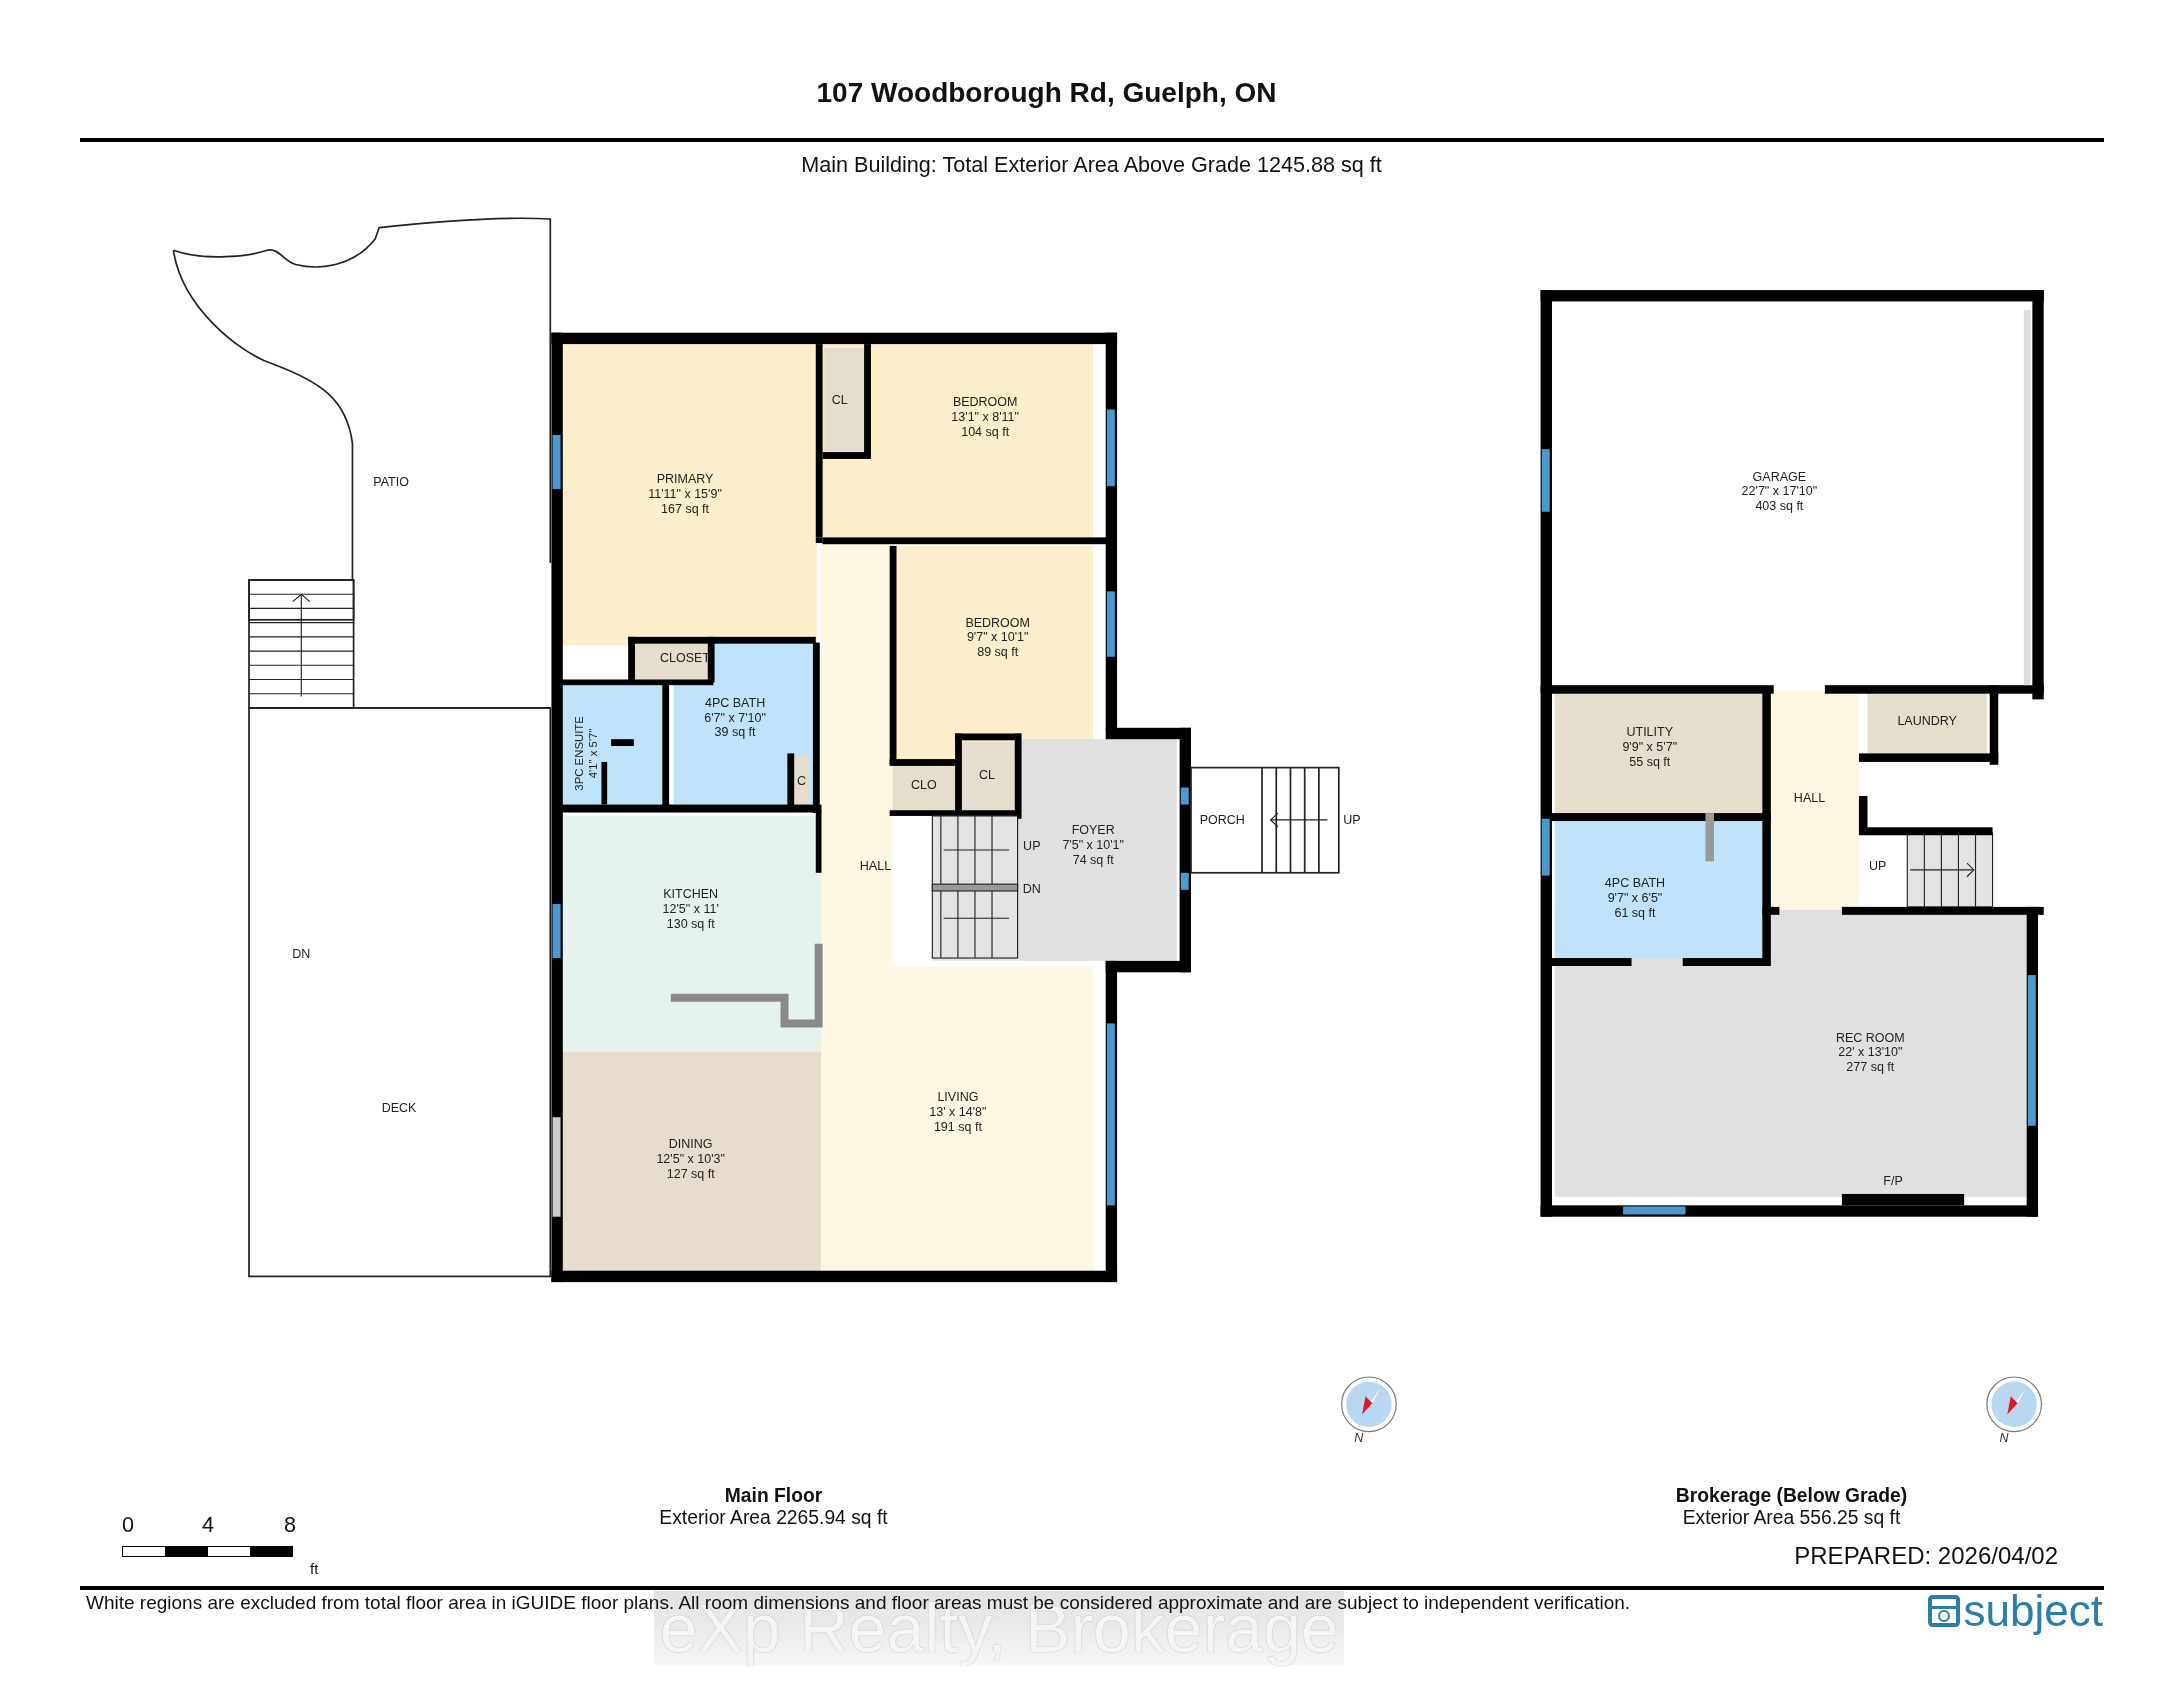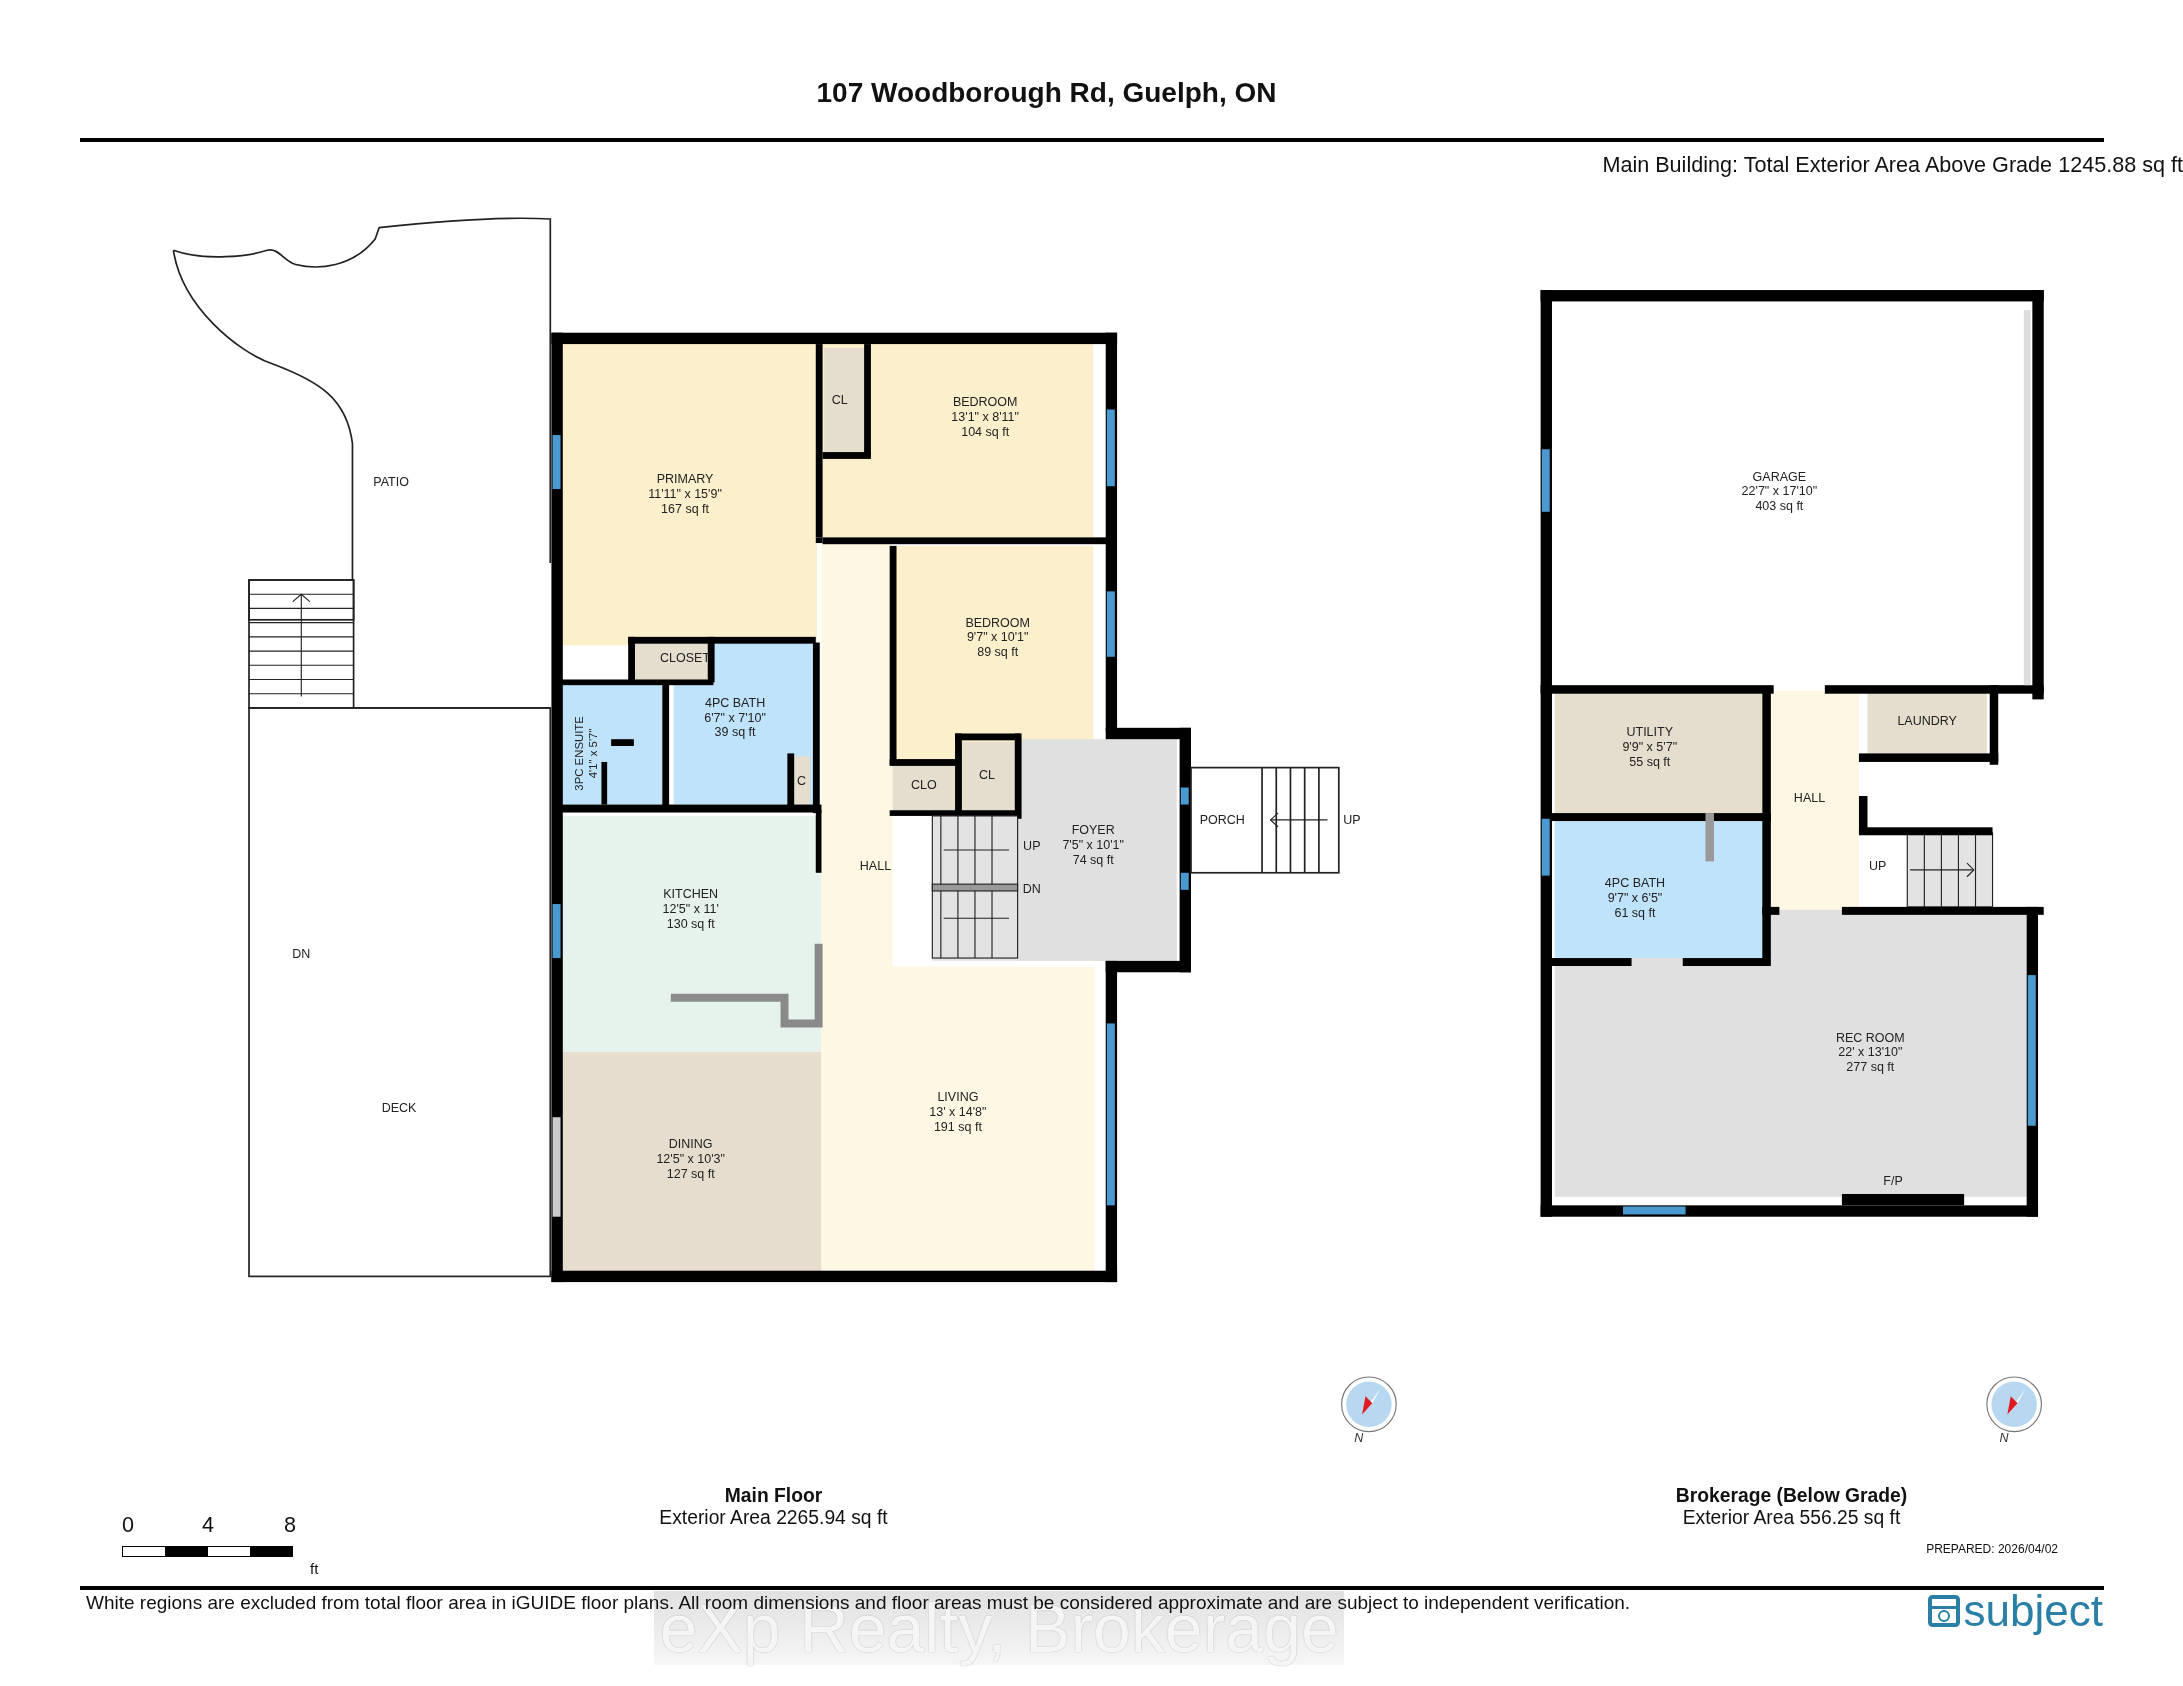--- a/index.html
+++ b/index.html
@@ -1,33 +1,33 @@
 <!DOCTYPE html>
 <html style="font-size:9px"><head>
 <meta charset="utf-8">
 <style>
   html,body{margin:0;padding:0;background:#fff;}
   body{width:2183px;height:1687px;position:relative;overflow:hidden;font-family:"Liberation Sans",sans-serif;color:#111;}
   .abs{position:absolute;}
   .title{left:0;width:2093px;top:77px;text-align:center;font-size:28px;font-weight:bold;letter-spacing:0;}
   .rule{background:#000;left:80px;width:2024px;height:4px;}
-  .subtitle{left:0;width:2183px;top:152px;text-align:right;font-size:21.6px;}
+  .subtitle{left:0;width:2183px;top:152px;text-align:center;font-size:21.6px;}
   svg.plan{position:absolute;left:0;top:0;}
   .room-label{font-family:"Liberation Sans",sans-serif;font-size:22px;fill:#222;text-anchor:middle;}
   .room-small{font-family:"Liberation Sans",sans-serif;font-size:20px;fill:#222;text-anchor:middle;}
   .floor-caption{text-align:center;font-size:19.3px;margin-top:32px;}
   .floor-caption .name{font-weight:bold;}
   .scale{left:122px;top:1512px;}
   .scale-nums{position:relative;height:28.4px;font-size:21.6px;}
   .scale-nums span{position:absolute;top:0;}
   .scale-bar{position:absolute;top:34px;left:0;height:11.4px;width:171px;border:1.7px solid #000;display:flex;box-sizing:border-box;}
   .scale-bar div{flex:1;}
   .scale-bar .b{background:#000;}
   .scale-unit{position:absolute;left:188px;top:48px;font-size:15px;}
-  .prepared{right:125px;top:1542px;font-size:12px;}
+  .prepared{right:125px;top:1542px;font-size:24px;}
   .disclaimer{left:86px;top:1592px;font-size:19px;}
   .watermark{left:654px;top:1546px;font-size:68px;color:rgba(255,255,255,0.9);
     background:linear-gradient(180deg,rgba(200,200,200,.55),rgba(230,230,230,.35));
     padding:0 5.7px;line-height:74px;text-shadow:0 0 1.1px #999;margin-top:45px;}
   .logo{right:80px;top:1586px;display:flex;align-items:center;color:#2a7fa6;font-size:44px;}
   .logo-box{width:32px;height:32px;border:4px solid #2a7fa6;border-radius:4.5px;position:relative;margin-right:3.4px;box-sizing:border-box;}
   .logo-box::after{content:"";position:absolute;left:5.7px;top:11.4px;width:8px;height:8px;border:2.8px solid #2a7fa6;border-radius:50%;}
   .logo-box::before{content:"";position:absolute;left:0;right:0;top:6.8px;height:2.8px;background:#2a7fa6;}
 </style>
 </head>

